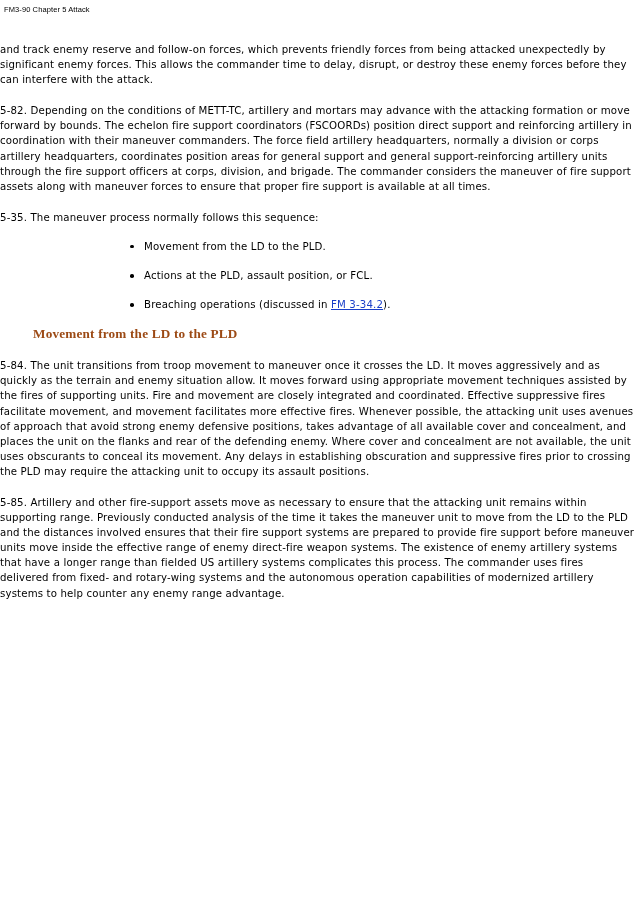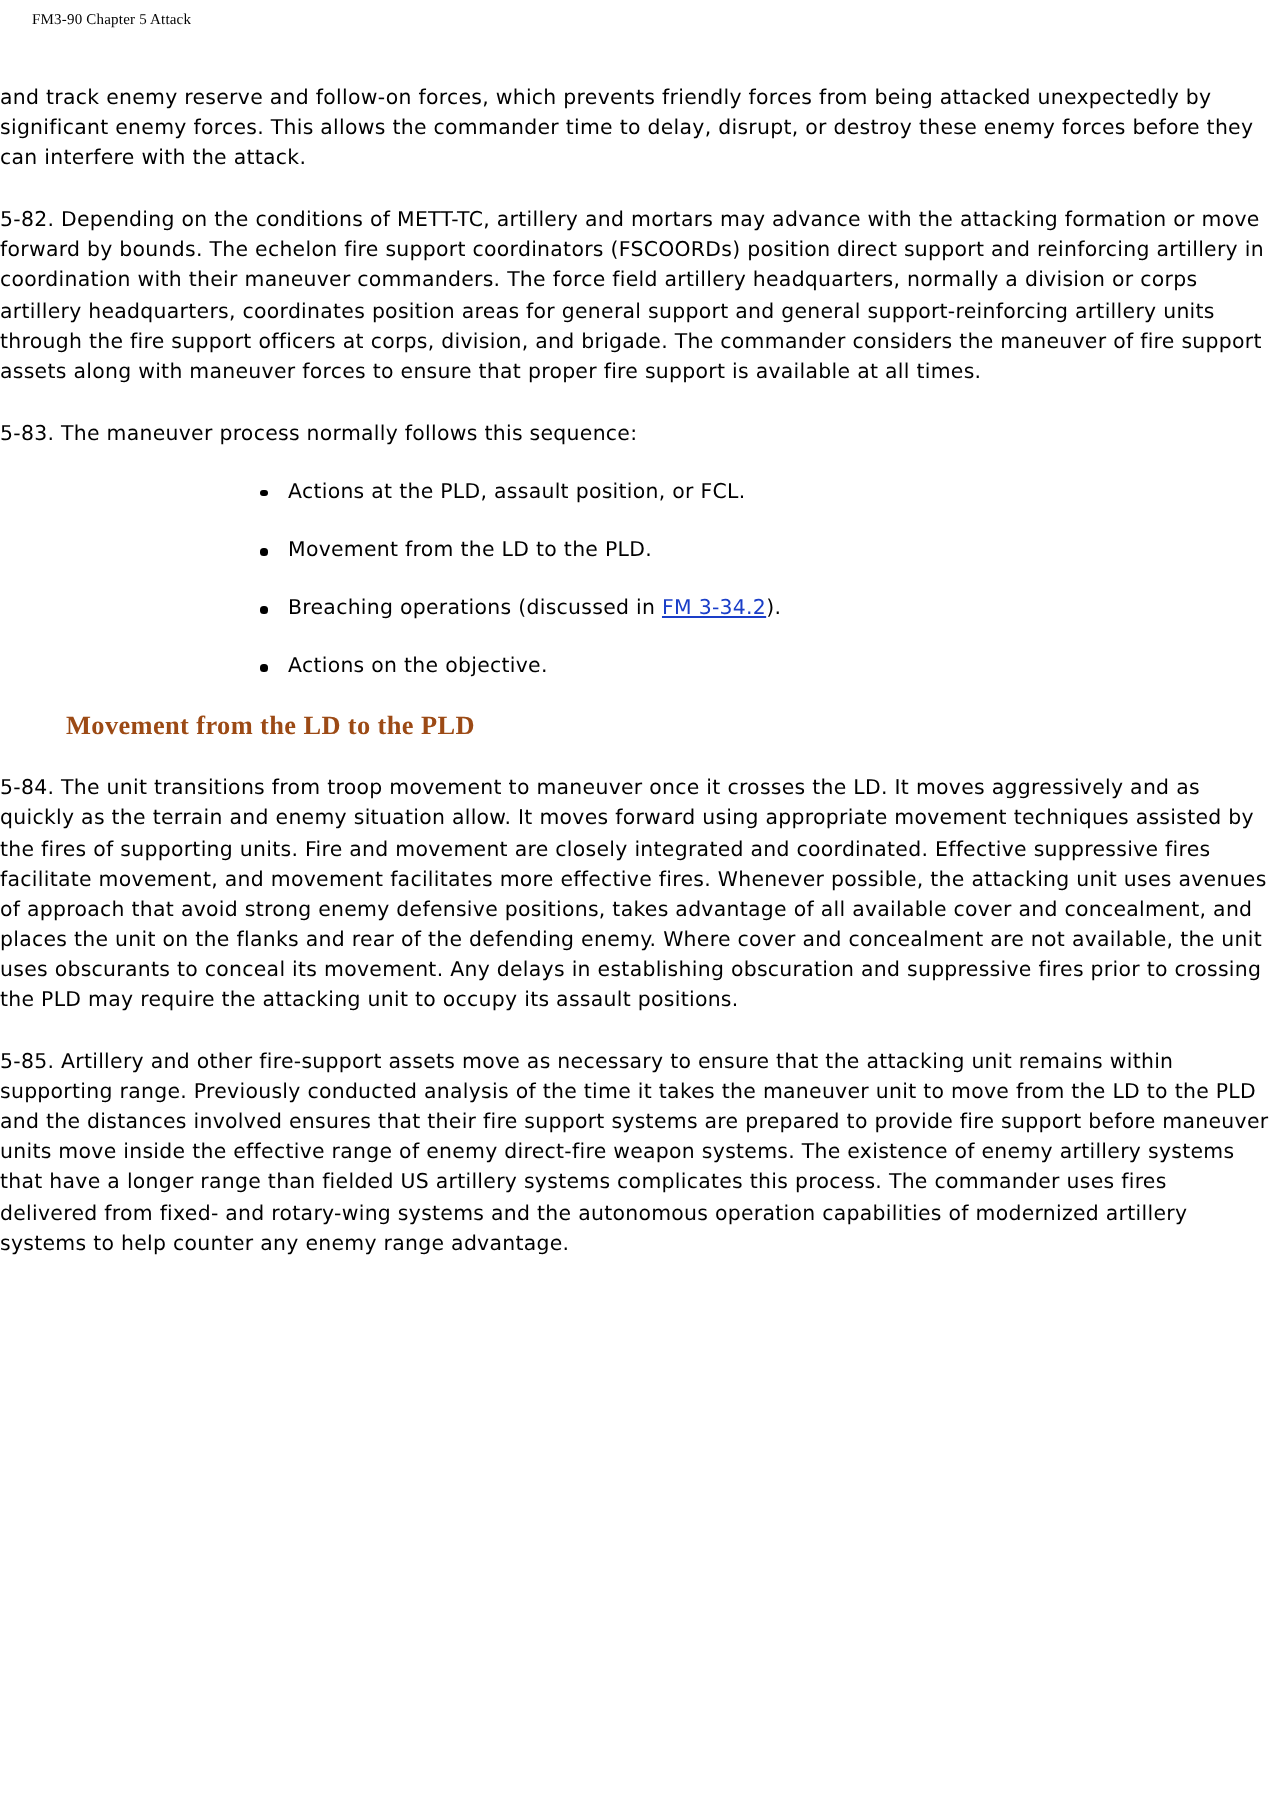--- a/index.html
+++ b/index.html
@@ -17,25 +17,25 @@
   }
   .page {
     width: 635px;
     height: 898px;
     position: relative;
     box-sizing: border-box;
   }
   .header {
     position: absolute;
     top: 5px;
-    left: 16px;
+    left: 4px;
     font-size: 7.5px;
     letter-spacing: 0.1px;
     color: #000000;
-    font-family: Liberation Serif, serif;
+    font-family: Liberation Sans, sans-serif;
   }
   .content {
     position: absolute;
     top: 26px;
     left: 0;
     width: 635px;
   }
   p.body {
     margin: 16px 0 14px 0;
     padding: 0;
@@ -94,27 +94,26 @@
 <div class="page">
 
   <div class="header">FM3-90 Chapter 5 Attack</div>
 
   <div class="content">
 
     <p class="body indent spacer-top">and track enemy reserve and follow-on forces, which prevents friendly forces from being attacked unexpectedly by significant enemy forces. This allows the commander time to delay, disrupt, or destroy these enemy forces before they can interfere with the attack.</p>
 
     <p class="body indent">5-82.   Depending on the conditions of METT-TC, artillery and mortars may advance with the attacking formation or move forward by bounds. The echelon fire support coordinators (FSCOORDs) position direct support and reinforcing artillery in coordination with their maneuver commanders. The force field artillery headquarters, normally a division or corps artillery headquarters, coordinates position areas for general support and general support-reinforcing artillery units through the fire support officers at corps, division, and brigade. The commander considers the maneuver of fire support assets along with maneuver forces to ensure that proper fire support is available at all times.</p>
 
-    <p class="body indent">5-83.   The maneuver process normally follows this sequence:</p>
+    <p class="body indent">5-35.   The maneuver process normally follows this sequence:</p>
 
     <ul class="bullets">
+      <li>Movement from the LD to the PLD.</li>
       <li>Actions at the PLD, assault position, or FCL.</li>
-      <li>Movement from the LD to the PLD.</li>
       <li><span>Breaching operations (discussed in </span><a class="doclink" href="#">FM 3-34.2</a><span>).</span></li>
-      <li>Actions on the objective.</li>
     </ul>
 
 
     <h2 class="section">Movement from the LD to the PLD</h2>
 
     <p class="body indent">5-84.   The unit transitions from troop movement to maneuver once it crosses the LD. It moves aggressively and as quickly as the terrain and enemy situation allow. It moves forward using appropriate movement techniques assisted by the fires of supporting units. Fire and movement are closely integrated and coordinated. Effective suppressive fires facilitate movement, and movement facilitates more effective fires. Whenever possible, the attacking unit uses avenues of approach that avoid strong enemy defensive positions, takes advantage of all available cover and concealment, and places the unit on the flanks and rear of the defending enemy. Where cover and concealment are not available, the unit uses obscurants to conceal its movement. Any delays in establishing obscuration and suppressive fires prior to crossing the PLD may require the attacking unit to occupy its assault positions.</p>
 
     <p class="body indent">5-85.   Artillery and other fire-support assets move as necessary to ensure that the attacking unit remains within supporting range. Previously conducted analysis of the time it takes the maneuver unit to move from the LD to the PLD and the distances involved ensures that their fire support systems are prepared to provide fire support before maneuver units move inside the effective range of enemy direct-fire weapon systems. The existence of enemy artillery systems that have a longer range than fielded US artillery systems complicates this process. The commander uses fires delivered from fixed- and rotary-wing systems and the autonomous operation capabilities of modernized artillery systems to help counter any enemy range advantage.</p>
 
   </div>

